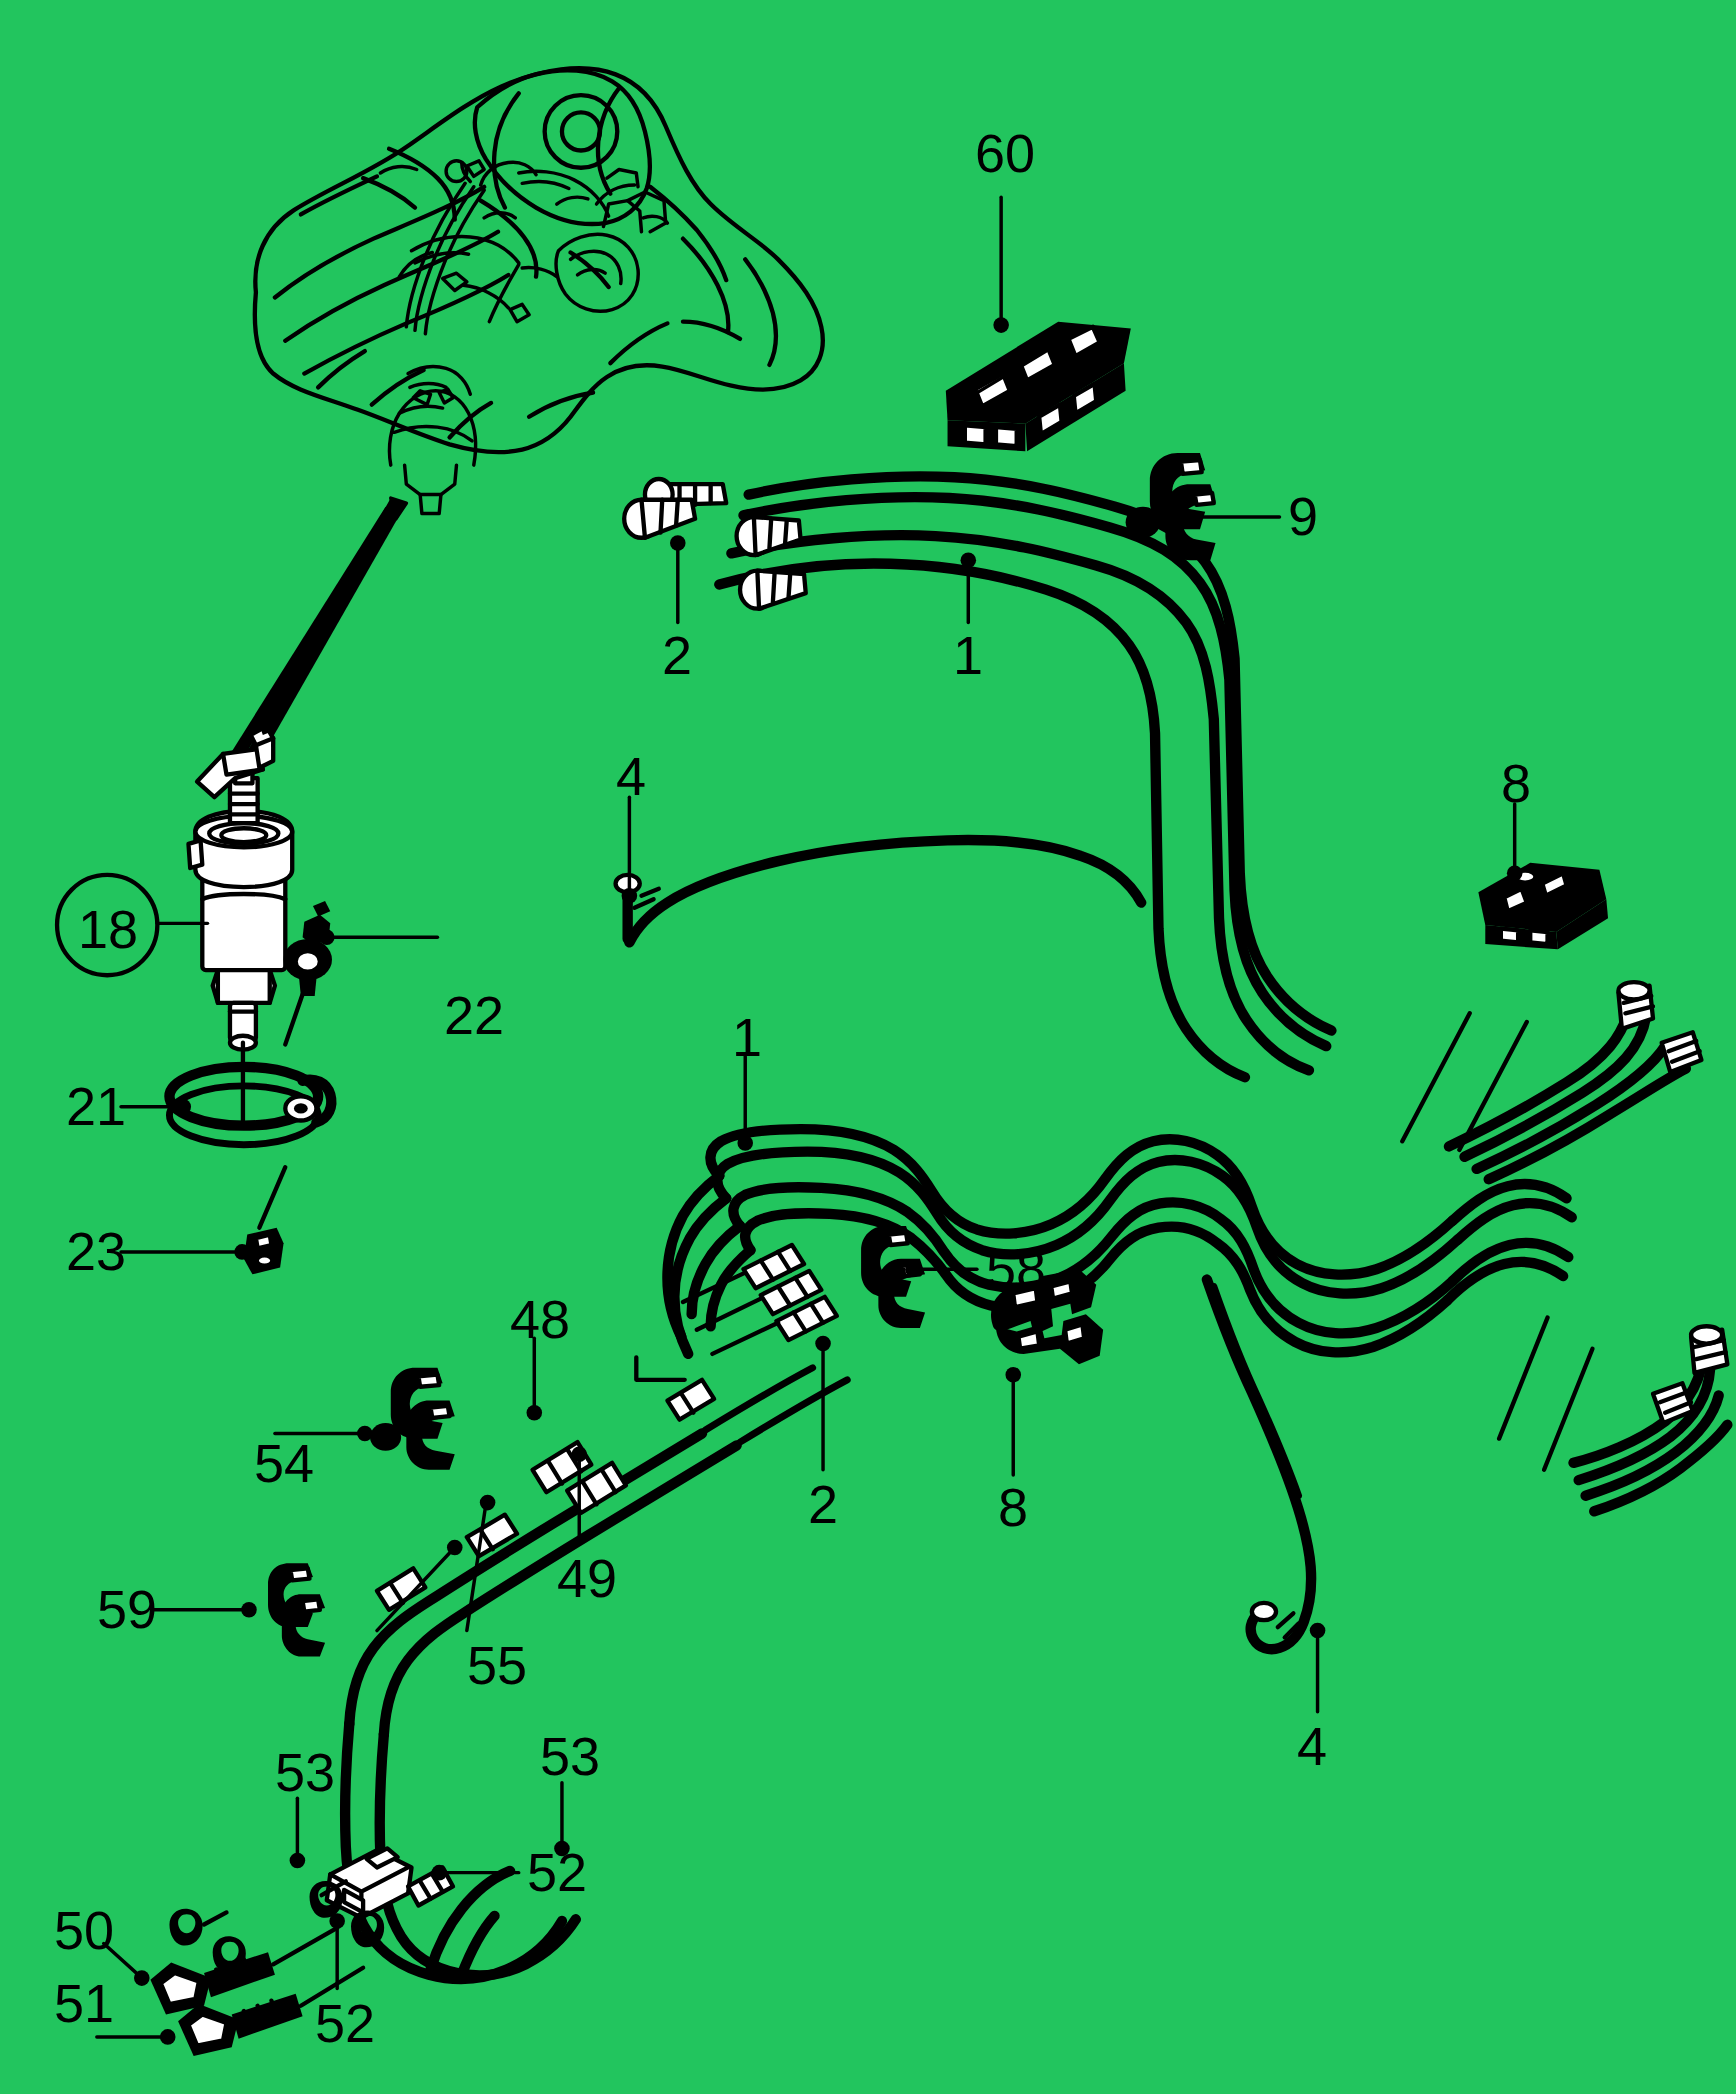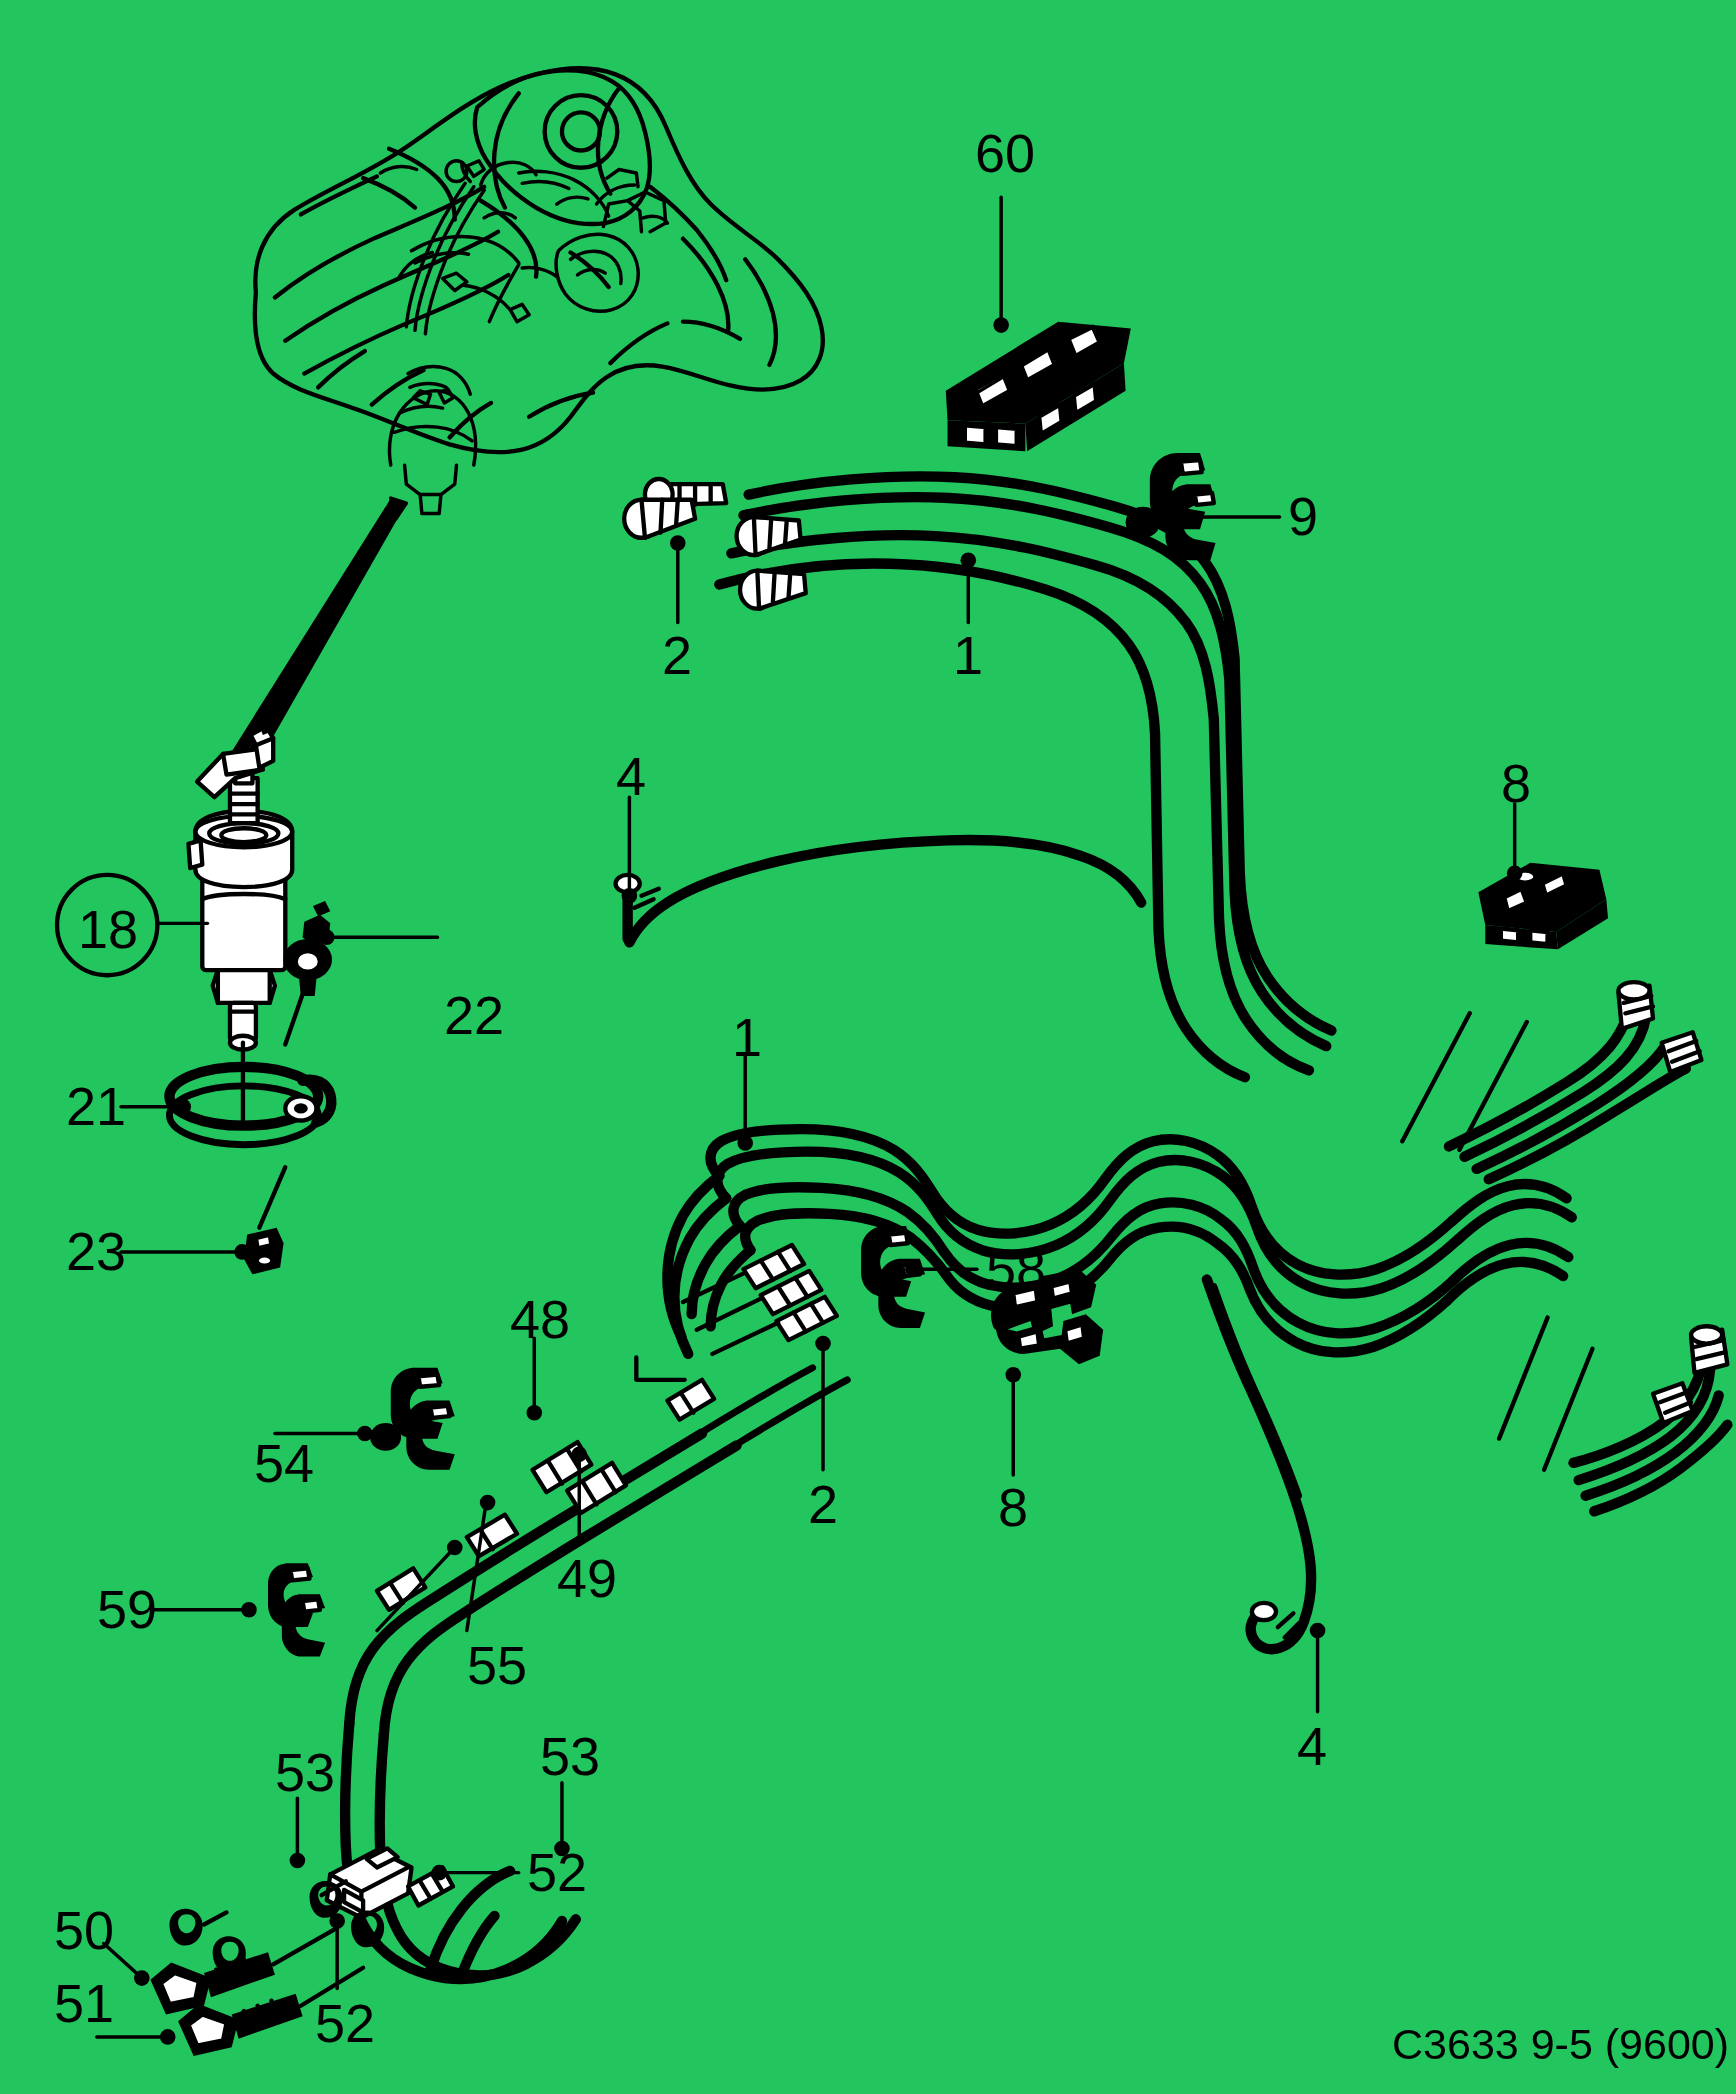--- a/index.html
+++ b/index.html
@@ -617,16 +617,15 @@
 <div class="lbl" style="left:97px;top:1582px;">59</div>
 <div class="lbl" style="left:467px;top:1638px;">55</div>
 <div class="lbl" style="left:1297px;top:1719px;">4</div>
 <div class="lbl" style="left:540px;top:1729px;">53</div>
 <div class="lbl" style="left:275px;top:1745px;">53</div>
 <div class="lbl" style="left:527px;top:1845px;">52</div>
 <div class="lbl" style="left:54px;top:1903px;">50</div>
 <div class="lbl" style="left:315px;top:1996px;">52</div>
 <div class="lbl" style="left:54px;top:1976px;">51</div>
 
-<div class="caption" style="left:1392px;top:2020px;">C3633 9-5 (9600)</div>
 
 </div>
 
 
 </body></html>

